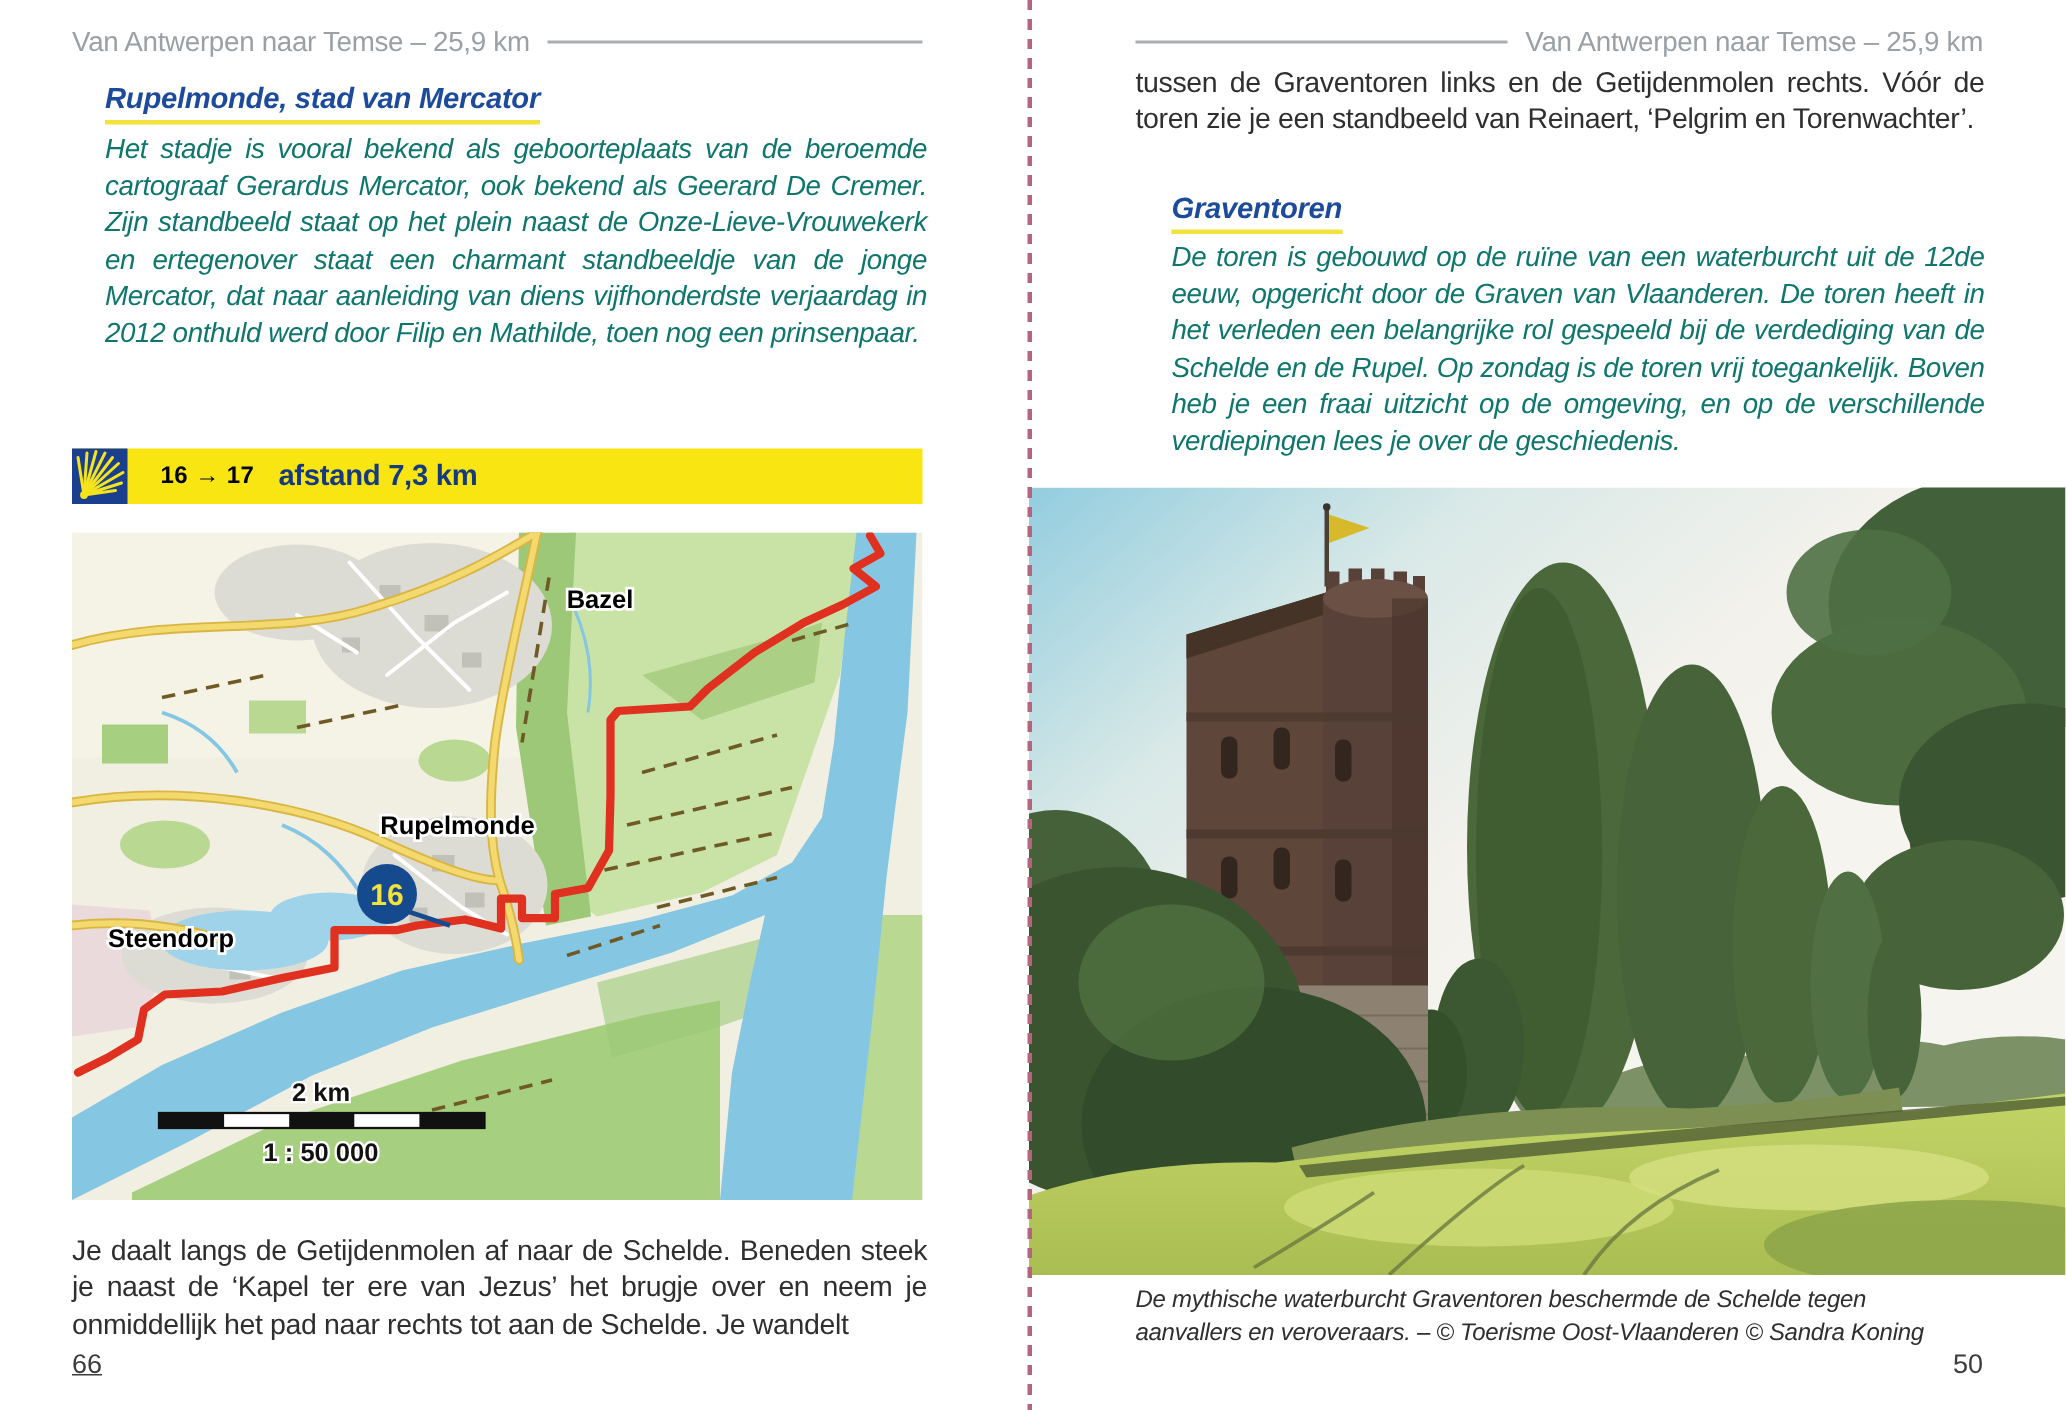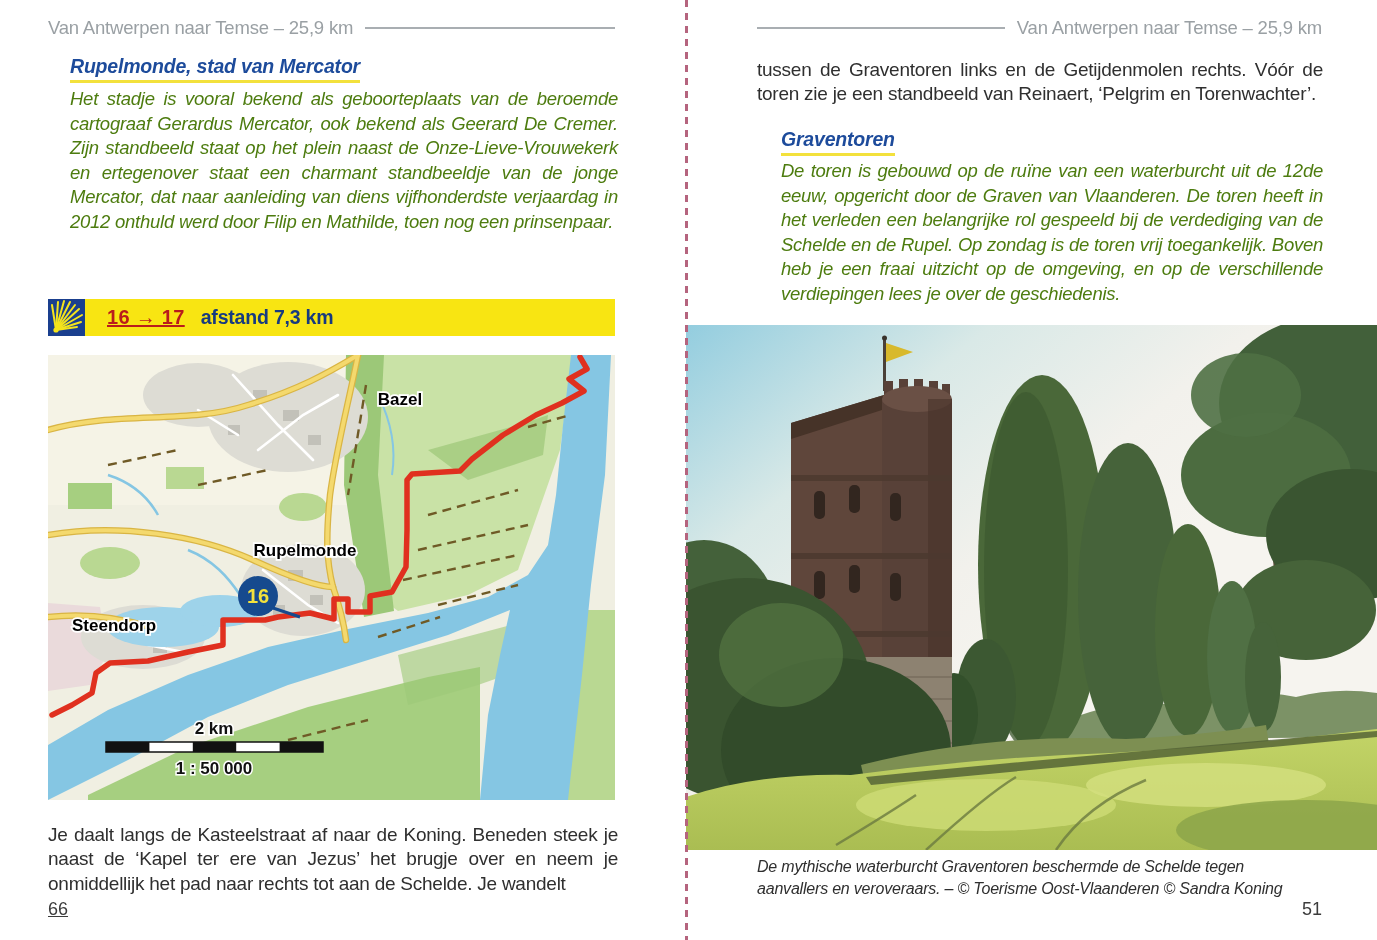--- a/index.html
+++ b/index.html
@@ -16,34 +16,34 @@
   .page-header .rule{flex:1;border-top:2px solid #a9aeb2;transform:translateY(-5px);}
 
   
   .section-heading{
     display:inline-block;font-size:19.5px;font-weight:bold;font-style:italic;
     color:#1d4b9b;letter-spacing:-0.2px;
     border-bottom:3.5px solid #f3e13c;padding-bottom:2px;
   }
 
   .body-italic{
-    font-size:18.5px;font-style:italic;color:#4d7c0f;line-height:24.5px;
+    font-size:18.5px;font-style:italic;color:#0f766e;line-height:24.5px;
     text-align:justify;letter-spacing:-0.25px;
   }
   .body-dark{
     font-size:19px;color:#2f2f2f;line-height:24.3px;text-align:justify;
     letter-spacing:-0.25px;
   }
 
   
   .stage-banner{
     width:567px;height:37px;background:#f8e512;display:flex;align-items:center;
   }
   .shell-box{width:37px;height:37px;background:#1a3f8e;flex:0 0 auto;}
-  .stage-banner .range{margin-left:22px;font-size:20px;font-weight:bold;color:#b91c1c;letter-spacing:0.3px;text-decoration:underline;}
+  .stage-banner .range{margin-left:22px;font-size:16px;font-weight:bold;color:#000000;letter-spacing:0.3px;}
   .stage-banner .distance{margin-left:16px;font-size:19.5px;font-weight:bold;color:#163a80;letter-spacing:-0.2px;}
 
   .caption{
     font-size:16px;font-style:italic;color:#2f2f2f;line-height:21.5px;letter-spacing:-0.2px;
   }
   .page-number{font-size:18px;color:#3c3c3c;}
 
   
   .spine-divider{
     left:685px;top:0;width:3px;height:940px;z-index:9;
@@ -198,32 +198,32 @@
     <text class="scale-label" x="166" y="379" text-anchor="middle">2 km</text>
     <rect x="58" y="387" width="217" height="10" fill="#ffffff" stroke="#111" stroke-width="1.5"></rect>
     <rect x="58" y="387" width="43.4" height="10" fill="#111"></rect>
     <rect x="144.8" y="387" width="43.4" height="10" fill="#111"></rect>
     <rect x="231.6" y="387" width="43.4" height="10" fill="#111"></rect>
     <text class="scale-label" x="166" y="419" text-anchor="middle">1 : 50 000</text>
   </g>
 </svg>
 </div>
 
-<div class="abs body-dark" style="left:48px;top:823px;width:570px;">Je daalt langs de Kasteelstraat af naar de Koning. Beneden steek je naast de ‘Kapel ter ere van Jezus’ het brugje over en neem je onmiddellijk het pad naar rechts tot aan de Schelde. Je wandelt</div>
+<div class="abs body-dark" style="left:48px;top:823px;width:570px;">Je daalt langs de Getijdenmolen af naar de Schelde. Beneden steek je naast de ‘Kapel ter ere van Jezus’ het brugje over en neem je onmiddellijk het pad naar rechts tot aan de Schelde. Je wandelt</div>
 
 <div class="abs page-number" style="left:48px;top:899px;text-decoration:underline;">66</div>
 
 <div class="abs spine-divider"></div>
 
 <div class="abs page-header" style="left:757px;top:17px;width:565px;">
   <span class="rule"></span>
   <span>Van Antwerpen naar Temse – 25,9 km</span>
 </div>
 
-<div class="abs body-dark" style="left:757px;top:58px;width:566px;">tussen de Graventoren links en de Getijdenmolen rechts. Vóór de toren zie je een standbeeld van Reinaert, ‘Pelgrim en Torenwachter’.</div>
+<div class="abs body-dark" style="left:757px;top:44px;width:566px;">tussen de Graventoren links en de Getijdenmolen rechts. Vóór de toren zie je een standbeeld van Reinaert, ‘Pelgrim en Torenwachter’.</div>
 
 <div class="abs" style="left:781px;top:128px;text-align:center;">
   <span class="section-heading">Graventoren</span>
 </div>
 
 <div class="abs body-italic" style="left:781px;top:159px;width:542px;">De toren is gebouwd op de ruïne van een waterburcht uit de 12de eeuw, opgericht door de Graven van Vlaanderen. De toren heeft in het verleden een belangrijke rol gespeeld bij de verdediging van de Schelde en de Rupel. Op zondag is de toren vrij toegankelijk. Boven heb je een fraai uitzicht op de omgeving, en op de verschillende verdiepingen lees je over de geschiedenis.</div>
 
 <div class="abs" style="left:686px;top:325px;width:691px;height:525px;">
 <svg width="691" height="525" viewBox="0 0 691 525">
   <defs>
@@ -328,13 +328,13 @@
     <ellipse cx="300" cy="480" rx="130" ry="26" fill="#ccdb74" opacity="0.85"></ellipse>
     <ellipse cx="520" cy="460" rx="120" ry="22" fill="#d5e07f" opacity="0.8"></ellipse>
     <ellipse cx="620" cy="505" rx="130" ry="30" fill="#8ea64a" opacity="0.9"></ellipse>
     <path d="M240,525 Q300,470 330,452 M370,525 Q400,480 460,455 M150,520 Q200,490 230,470" stroke="#6b7a40" stroke-width="2.5" fill="none" opacity="0.8"></path>
   </g>
 </svg>
 </div>
 
 <div class="abs caption" style="left:757px;top:856px;width:545px;">De mythische waterburcht Graventoren beschermde de Schelde tegen aanvallers en veroveraars. – © Toerisme Oost-Vlaanderen © Sandra Koning</div>
 
-<div class="abs page-number" style="left:1222px;top:899px;width:100px;text-align:right;">51</div>
+<div class="abs page-number" style="left:1222px;top:899px;width:100px;text-align:right;">50</div>
 
 </body></html>

